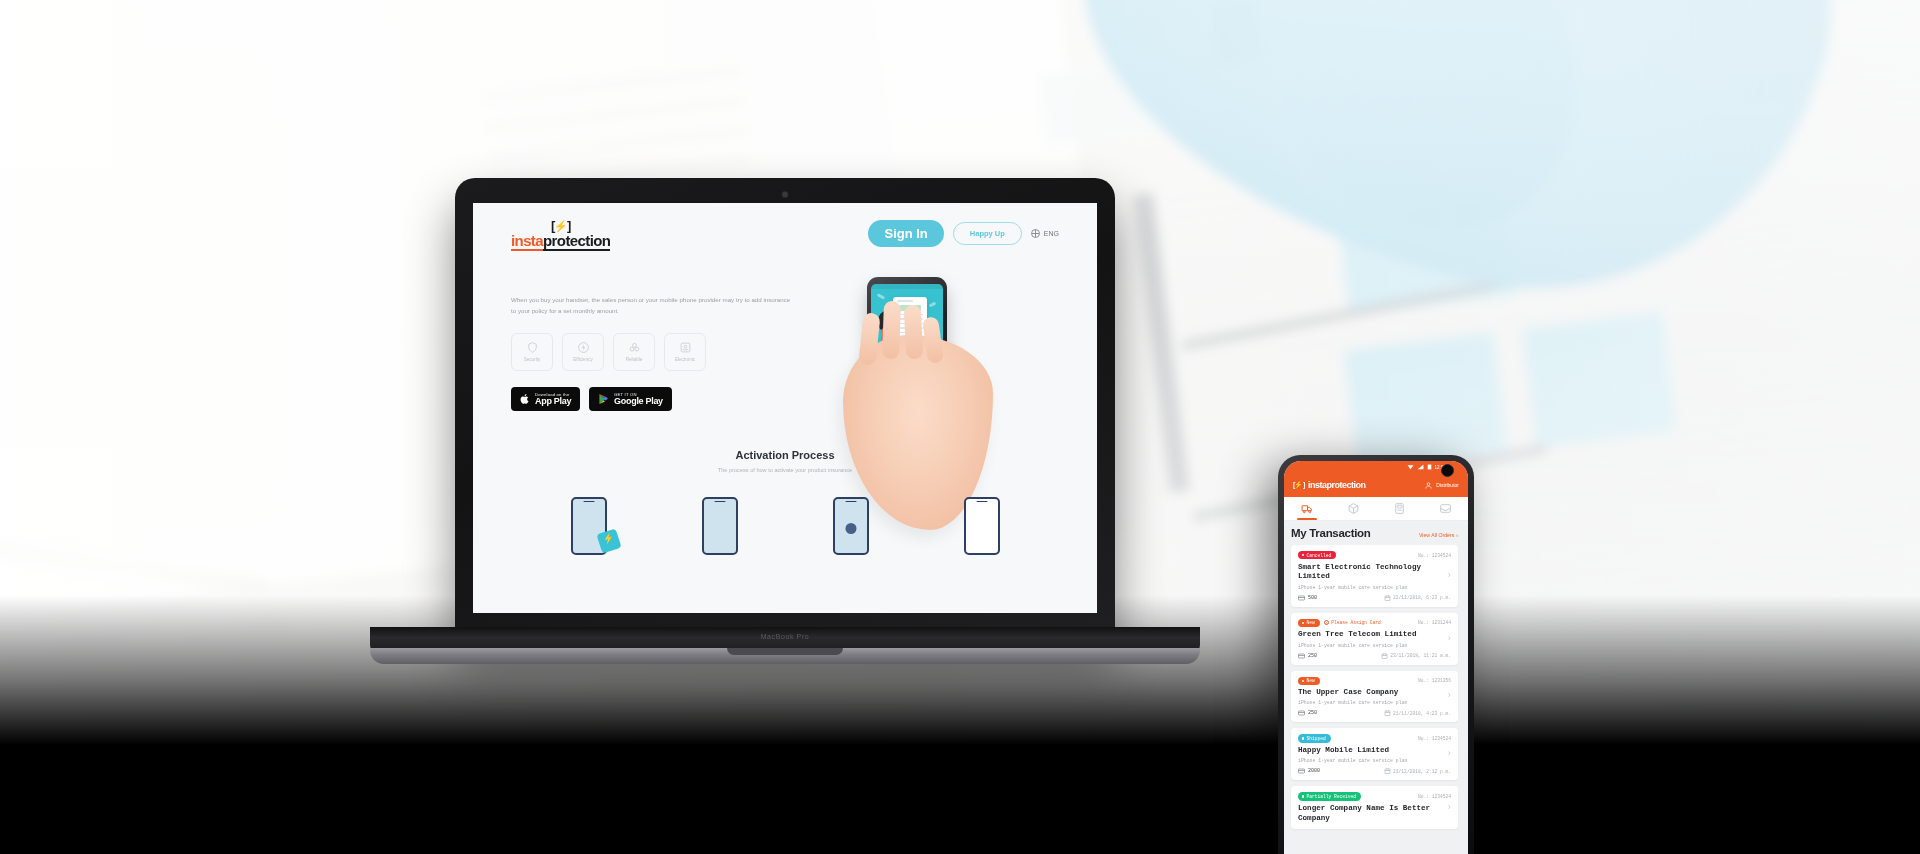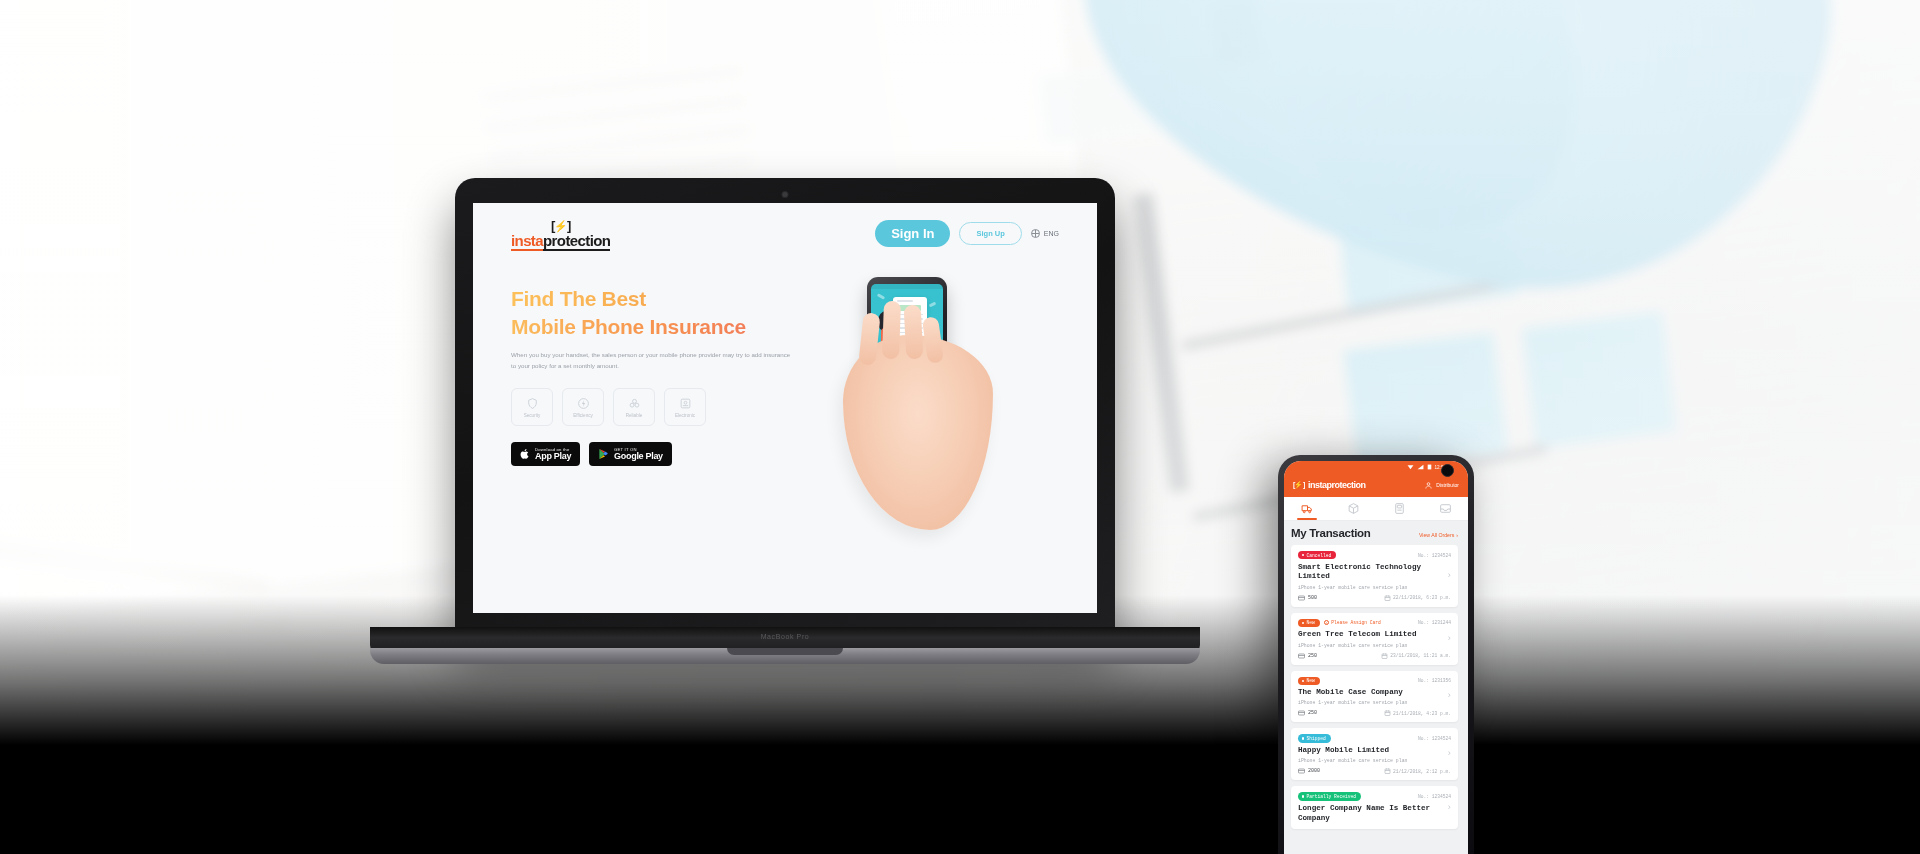--- a/index.html
+++ b/index.html
@@ -372,34 +372,30 @@
           <div class="logo">
             <div class="logo-mark">
               <span>[</span><span class="bolt">⚡</span><span>]</span>
             </div>
             <div class="logo-text">
               <span class="a">insta</span><span class="b">protection</span>
             </div>
           </div>
           <div class="nav-right">
             <button class="btn-signin">Sign In</button>
-            <button class="btn-signup">Sign Up</button>
+            <button class="btn-signup">Happy Up</button>
             <div class="lang">
               <span class="globe"></span>
               <span>ENG</span>
             </div>
           </div>
         </div>
 
         <div class="hero">
           <div class="hero-left">
-            <div class="hero-h1">
-              <div class="l1">Find The Best</div>
-              <div class="l2">Mobile Phone Insurance</div>
-            </div>
             <div class="hero-p">When you buy your handset, the sales person or your mobile phone provider may try to add insurance to your policy for a set monthly amount.</div>
 
             <div class="features">
               <div class="feature">
                 <svg class="ficon" viewBox="0 0 24 24" fill="none" stroke="#c9ced5" stroke-width="1.6">
                   <path d="M12 3l7 3v5c0 4.5-3 8-7 10-4-2-7-5.5-7-10V6z"></path>
                 </svg>
                 <div class="flabel">Security</div>
               </div>
               <div class="feature">
@@ -493,20 +489,34 @@
               <div class="hand">
                 <div class="finger" style="left:18px;top:-22px;width:17px;height:52px;transform:rotate(6deg);"></div>
                 <div class="finger" style="left:40px;top:-34px;width:17px;height:58px;transform:rotate(2deg);"></div>
                 <div class="finger" style="left:62px;top:-30px;width:17px;height:54px;transform:rotate(-3deg);"></div>
                 <div class="finger" style="left:82px;top:-18px;width:16px;height:46px;transform:rotate(-8deg);"></div>
               </div>
             </div>
           </div>
         </div>
 
+        <div class="activation">
+          <div class="act-h2">Activation Process</div>
+          <div class="act-p">The process of how to activate your product insurance</div>
+          <div class="act-row">
+            <div class="act-phone">
+              <div class="act-badge"></div>
+            </div>
+            <div class="act-phone"></div>
+            <div class="act-phone">
+              <div class="act-lock"></div>
+            </div>
+            <div class="act-phone white"></div>
+          </div>
+        </div>
       </div>
     </div>
 
     <div class="laptop-base"></div>
     <div class="laptop-label">MacBook Pro</div>
     <div class="laptop-deck"></div>
     <div class="laptop-notch"></div>
   </div>
 
   <div class="phone">
@@ -648,21 +658,21 @@
         <div class="card">
           <div class="card-top">
             <div class="badge-group">
               <span class="badge" style="background:#ef5b25">
                 <i class="dot"></i>
                 <span>New</span>
               </span>
             </div>
             <div class="card-no">No.: 1231356</div>
           </div>
-          <div class="card-company">The Mobile Case Company</div>
+          <div class="card-company">The Upper Case Company</div>
           <div class="card-plan">iPhone 1-year mobile care service plan</div>
           <div class="card-foot">
             <div class="card-qty">
               <svg class="mini" viewBox="0 0 14 11" fill="none" stroke="#6b7077" stroke-width="1.2">
                 <rect x="1" y="1.5" width="12" height="8" rx="1.2"></rect>
                   <path d="M1 4.5h12"></path>
               </svg>
               <span>250</span>
             </div>
             <div class="card-date">

